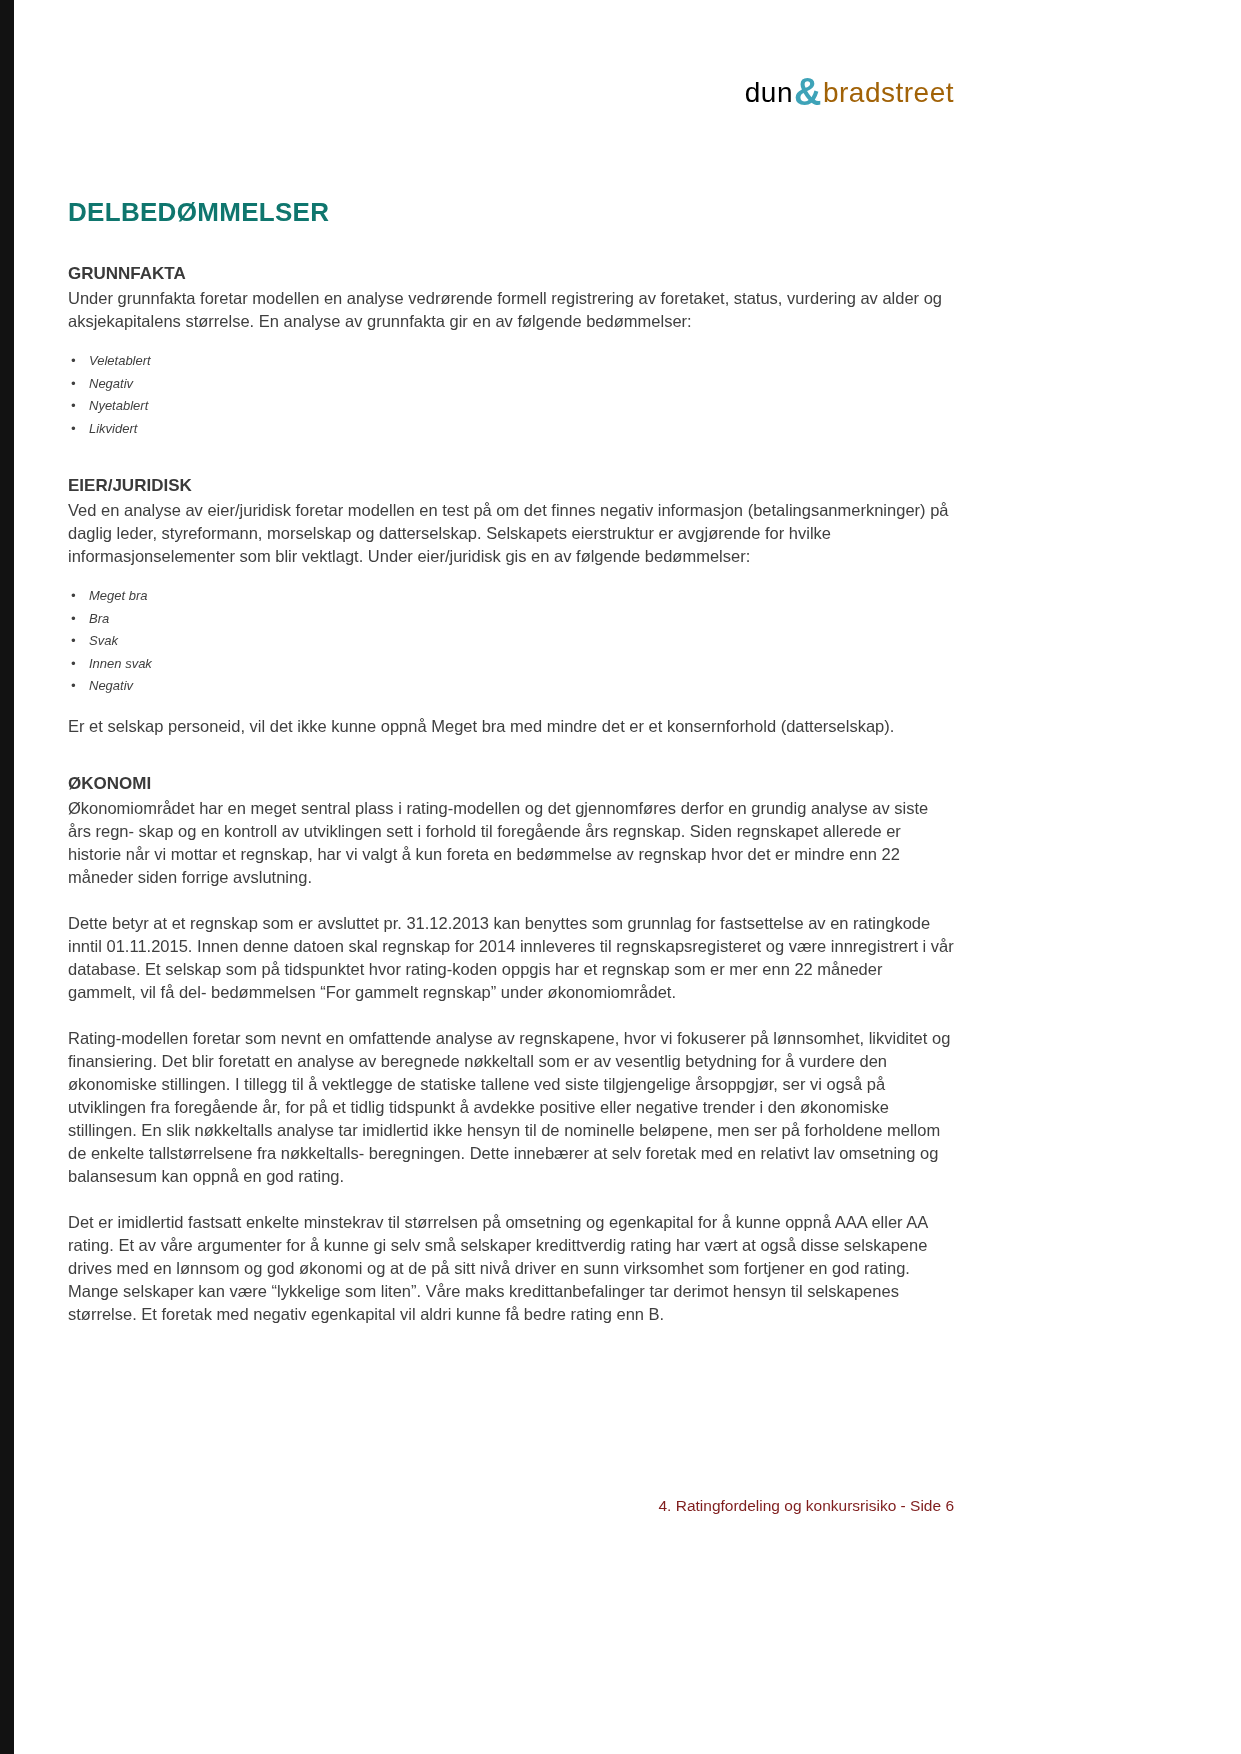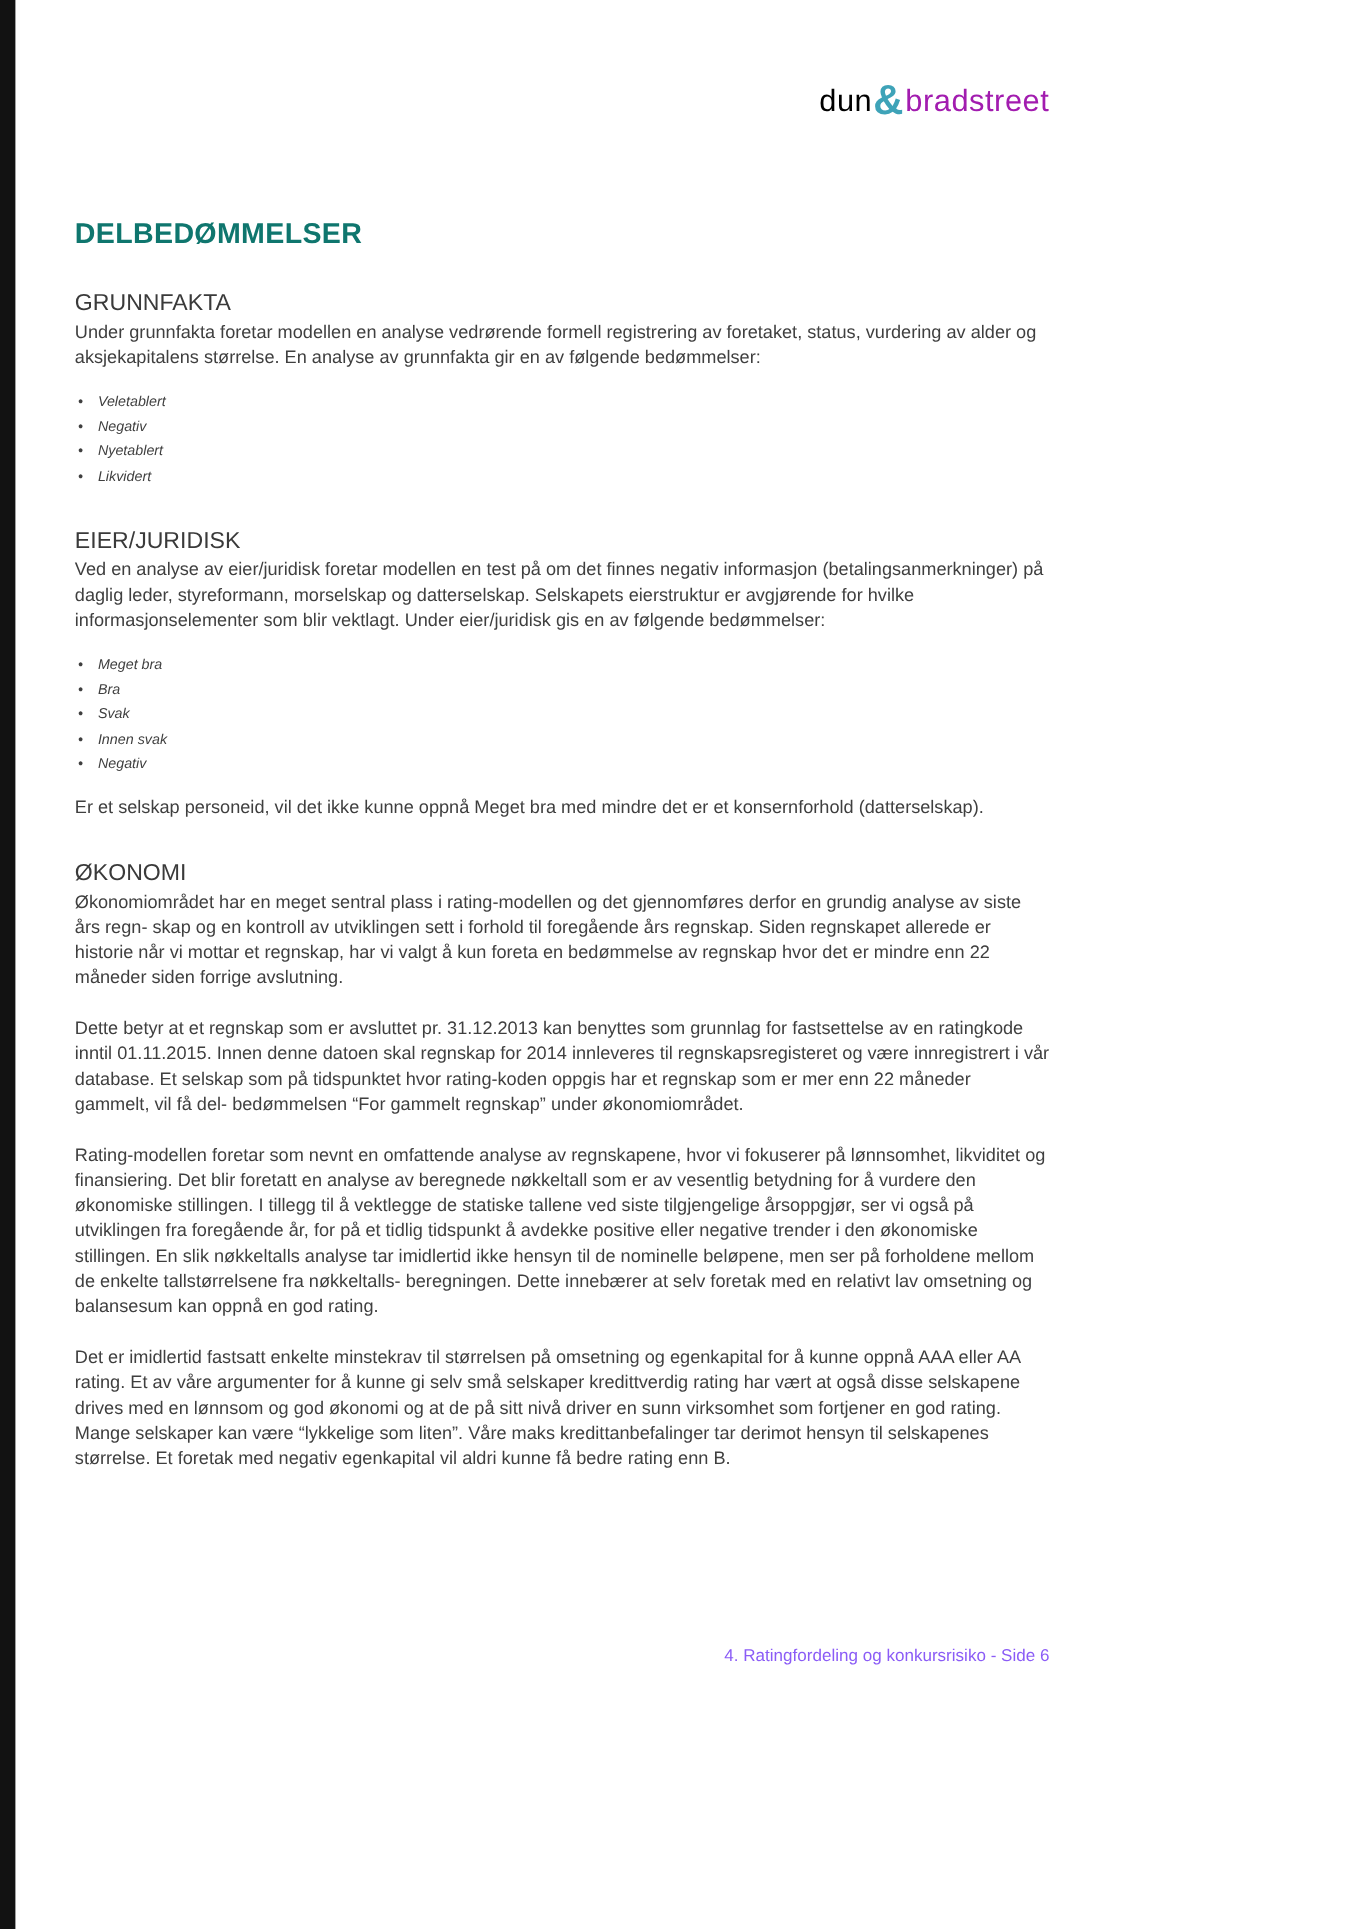--- a/index.html
+++ b/index.html
@@ -32,33 +32,33 @@
   }
   .logo-dun { color: #000000; }
   .logo-amp {
     color: #3ea3b8;
     font-size: 38px;
     font-weight: bold;
     margin: 0 1px;
     position: relative;
     top: 3px;
   }
-  .logo-bradstreet { color: #a21caf; text-align: center; }
+  .logo-bradstreet { color: #a16207; text-align: center; }
   h1 {
     margin: 86px 0 0 0;
     font-size: 26px;
     letter-spacing: 0.3px;
     color: #0f766e;
     font-weight: bold;
   }
   h2 {
     margin: 36px 0 3px 0;
-    font-size: 21px;
+    font-size: 17px;
     color: #3a3a3a;
-    font-weight: normal;
+    font-weight: bold;
   }
   p {
     margin: 0;
     font-size: 16.5px;
     line-height: 23px;
   }
   p + p { margin-top: 23px; }
   ul {
     list-style: none;
     margin: 17px 0 17px 0;
@@ -77,21 +77,21 @@
     left: 3px;
   }
   .note { }
   .footer {
     position: absolute;
     top: 1497px;
     left: 68px;
     width: 886px;
     text-align: right;
     font-size: 15.5px;
-    color: #8b5cf6;
+    color: #7f1d1d;
   }
 </style>
 </head>
 <body>
 
 <div class="left-bar"></div>
 
 <div class="content">
 
   <div class="logo">

